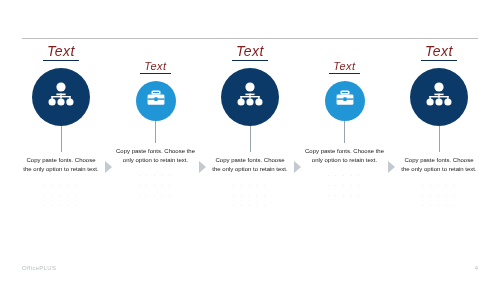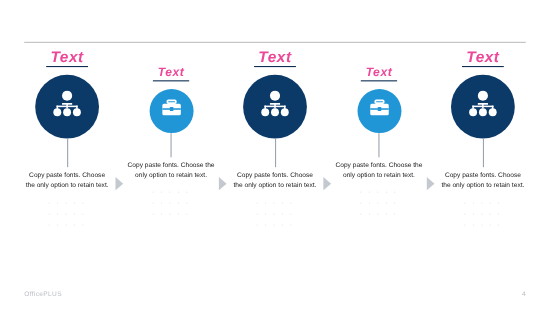--- a/index.html
+++ b/index.html
@@ -45,22 +45,22 @@
     align-items: center;
   }
   .item.up {
     margin-top: 0px;
   }
   .item.down {
     margin-top: 16px;
   }
   .title {
     font-style: italic;
-    font-weight: bold;
-    color: #ec4899;
+    font-weight: normal;
+    color: #7f1d1d;
     letter-spacing: 0.5px;
     border-bottom: 1.5px solid #0e2d52;
     padding: 0 4px 1px 4px;
     margin-bottom: 7px;
     line-height: 1.1;
   }
   .item.up .title { font-size: 14px; }
   .item.down .title { font-size: 11px; }
 
   .circle {

